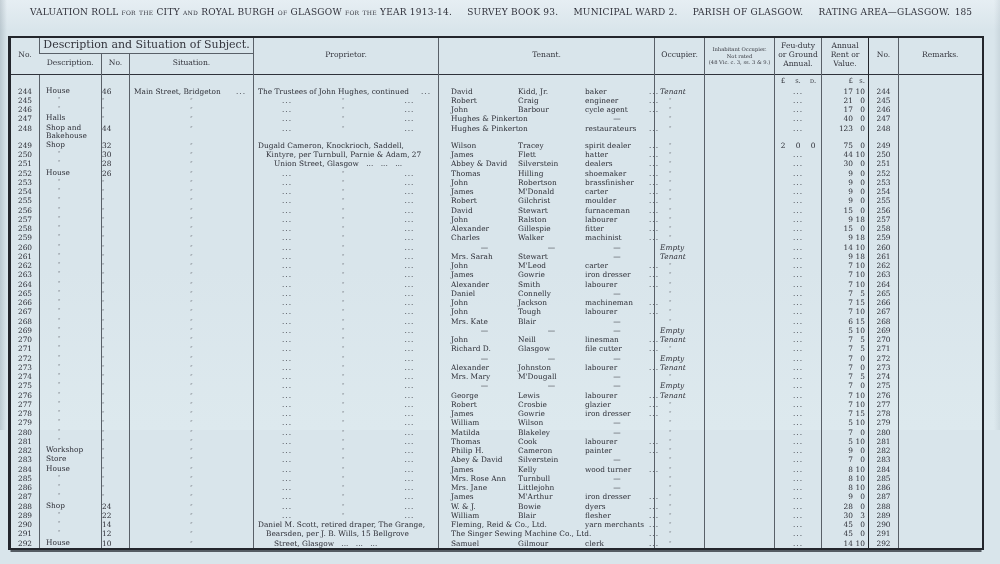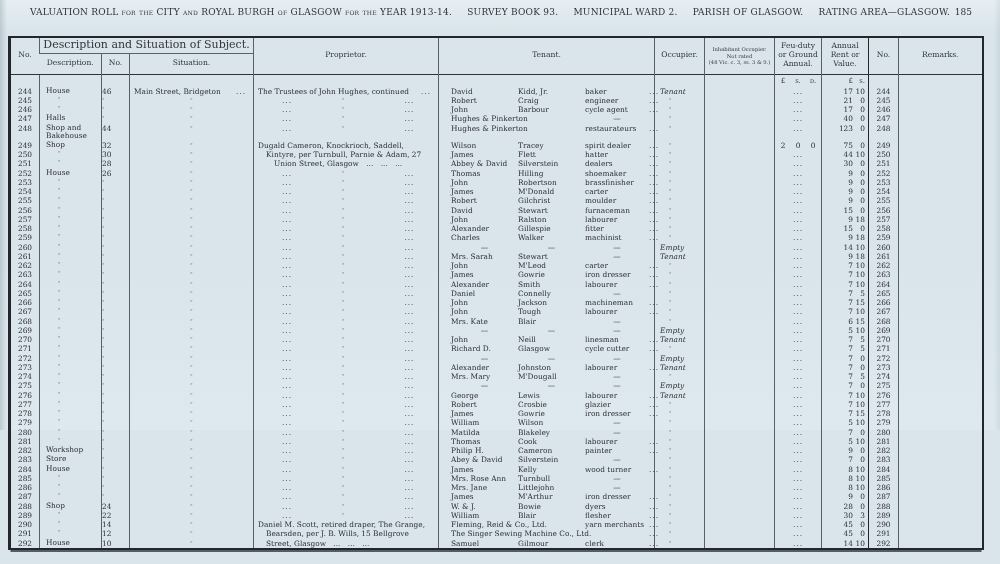--- a/index.html
+++ b/index.html
@@ -516,21 +516,21 @@
           <td class="c-rent"><span class="rl">7</span><span class="rs">5</span></td>
           <td class="c-no2 bL2">270</td>
           <td class="c-rem"></td>
         </tr>
         <tr class="data">
           <td class="c-no">271</td>
           <td class="c-desc dit">″</td>
           <td class="c-stno dit">″</td>
           <td class="c-sit dit">″</td>
           <td class="c-prop"><span class="dots pd1">...</span><span class="pdit">″</span><span class="dots pd2">...</span></td>
-          <td class="c-ten"><span class="n1">Richard D.</span><span class="n2">Glasgow</span><span class="oc">cycle cutter</span><span class="od dots">...</span></td>
+          <td class="c-ten"><span class="n1">Richard D.</span><span class="n2">Glasgow</span><span class="oc">file cutter</span><span class="od dots">...</span></td>
           <td class="c-occ dit">″</td>
           <td class="c-inhab"></td>
           <td class="c-feu dots">...</td>
           <td class="c-rent"><span class="rl">7</span><span class="rs">5</span></td>
           <td class="c-no2 bL2">271</td>
           <td class="c-rem"></td>
         </tr>
         <tr class="data">
           <td class="c-no">272</td>
           <td class="c-desc dit">″</td>
@@ -809,21 +809,21 @@
           <td class="c-feu dots">...</td>
           <td class="c-rent"><span class="rl">45</span><span class="rs">0</span></td>
           <td class="c-no2 bL2">291</td>
           <td class="c-rem"></td>
         </tr>
         <tr class="data">
           <td class="c-no">292</td>
           <td class="c-desc">House</td>
           <td class="c-stno">10</td>
           <td class="c-sit dit">″</td>
-          <td class="c-prop"><span class="pt" style="padding-left: 8px;">Street, Glasgow  ...  ...  ...</span></td>
+          <td class="c-prop"><span class="pt" style="padding-left: 8px; margin-left: 8px;">Street, Glasgow  ...  ...  ...</span></td>
           <td class="c-ten"><span class="n1">Samuel</span><span class="n2">Gilmour</span><span class="oc">clerk</span><span class="od dots">...</span></td>
           <td class="c-occ dit">″</td>
           <td class="c-inhab"></td>
           <td class="c-feu dots">...</td>
           <td class="c-rent"><span class="rl">14</span><span class="rs">10</span></td>
           <td class="c-no2 bL2">292</td>
           <td class="c-rem"></td>
         </tr>
       </tbody>
   </table>

